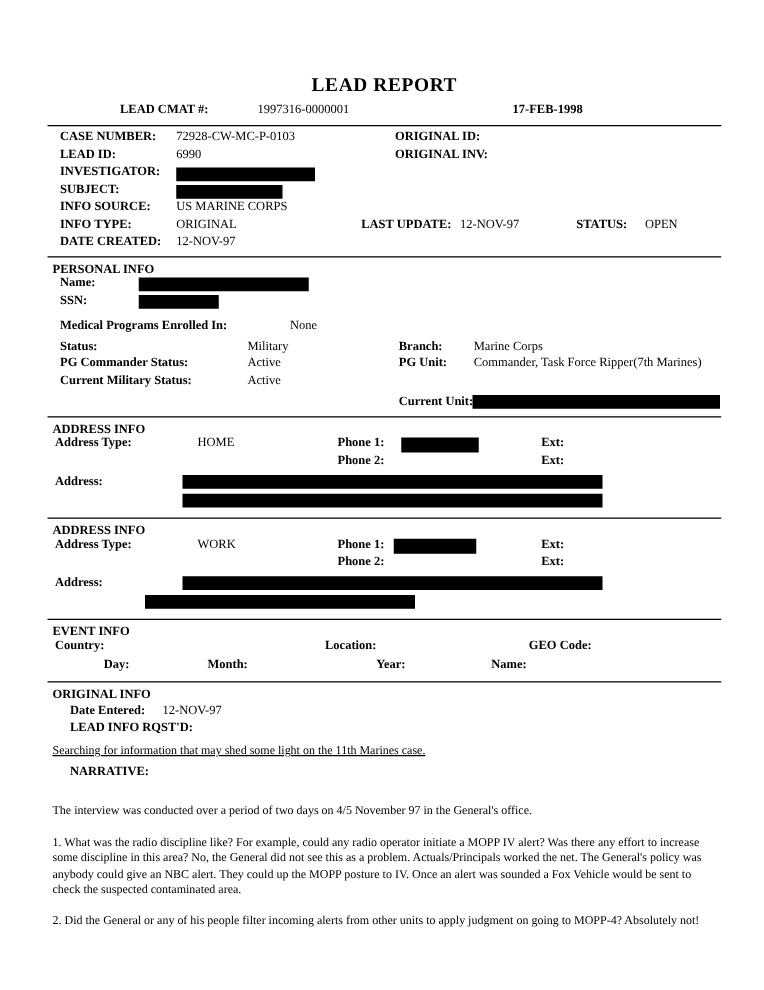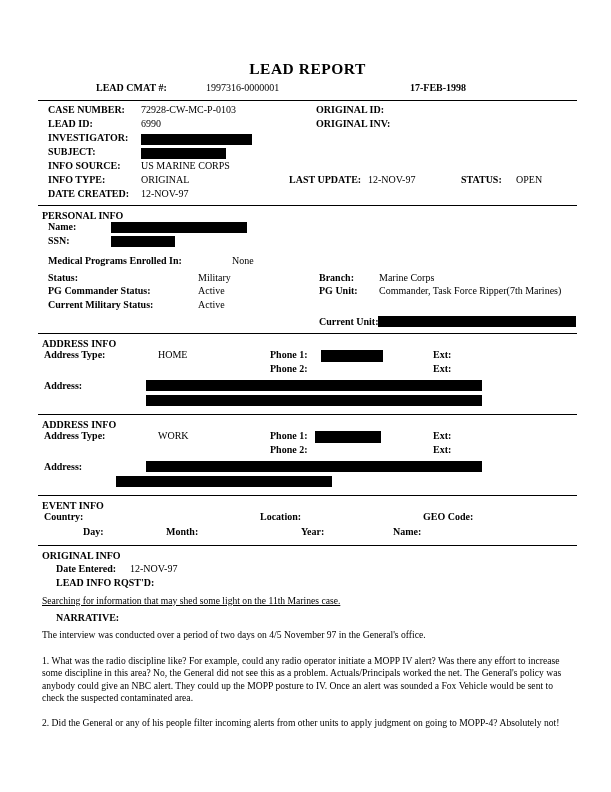--- a/index.html
+++ b/index.html
@@ -259,18 +259,18 @@
       <span class="lbl abs" style="left:18px;">Date Entered:</span>
       <span class="val abs" style="left:92px;">12-NOV-97</span>
     </div>
     <div class="row" style="height:16px;">
       <span class="lbl abs" style="left:18px;">LEAD INFO RQST'D:</span>
     </div>
     <p class="narr-text indent" style="margin-top:2px;text-decoration:underline;">Searching for information that may shed some light on the 11th Marines case.</p>
     <div class="row" style="height:16px; margin-top:5px;">
       <span class="lbl abs" style="left:18px;">NARRATIVE:</span>
     </div>
-    <p class="narr-text indent" style="margin-top:1px;">The interview was conducted over a period of two days on 4/5 November 97 in the General's office.</p>
+    <p class="narr-text indent" style="margin-top:15px;">The interview was conducted over a period of two days on 4/5 November 97 in the General's office.</p>
     <p class="narr-text indent narr-block" style="margin-top:13px;">1.  What was the radio discipline like?  For example, could any radio operator initiate a MOPP IV alert?  Was there any effort to increase some discipline in this area?  No, the General did not see this as a problem. Actuals/Principals worked the net.  The General's policy was anybody could give an NBC alert.  They could up the MOPP posture to IV.  Once an alert was sounded a Fox Vehicle would be sent to check the suspected contaminated area.</p>
     <p class="narr-text indent narr-block" style="margin-top:13px;">2.  Did the General or any of his people filter incoming alerts from other units to apply judgment on going to MOPP-4?  Absolutely not!</p>
   </div>
 
 </div>
 
 </body></html>

